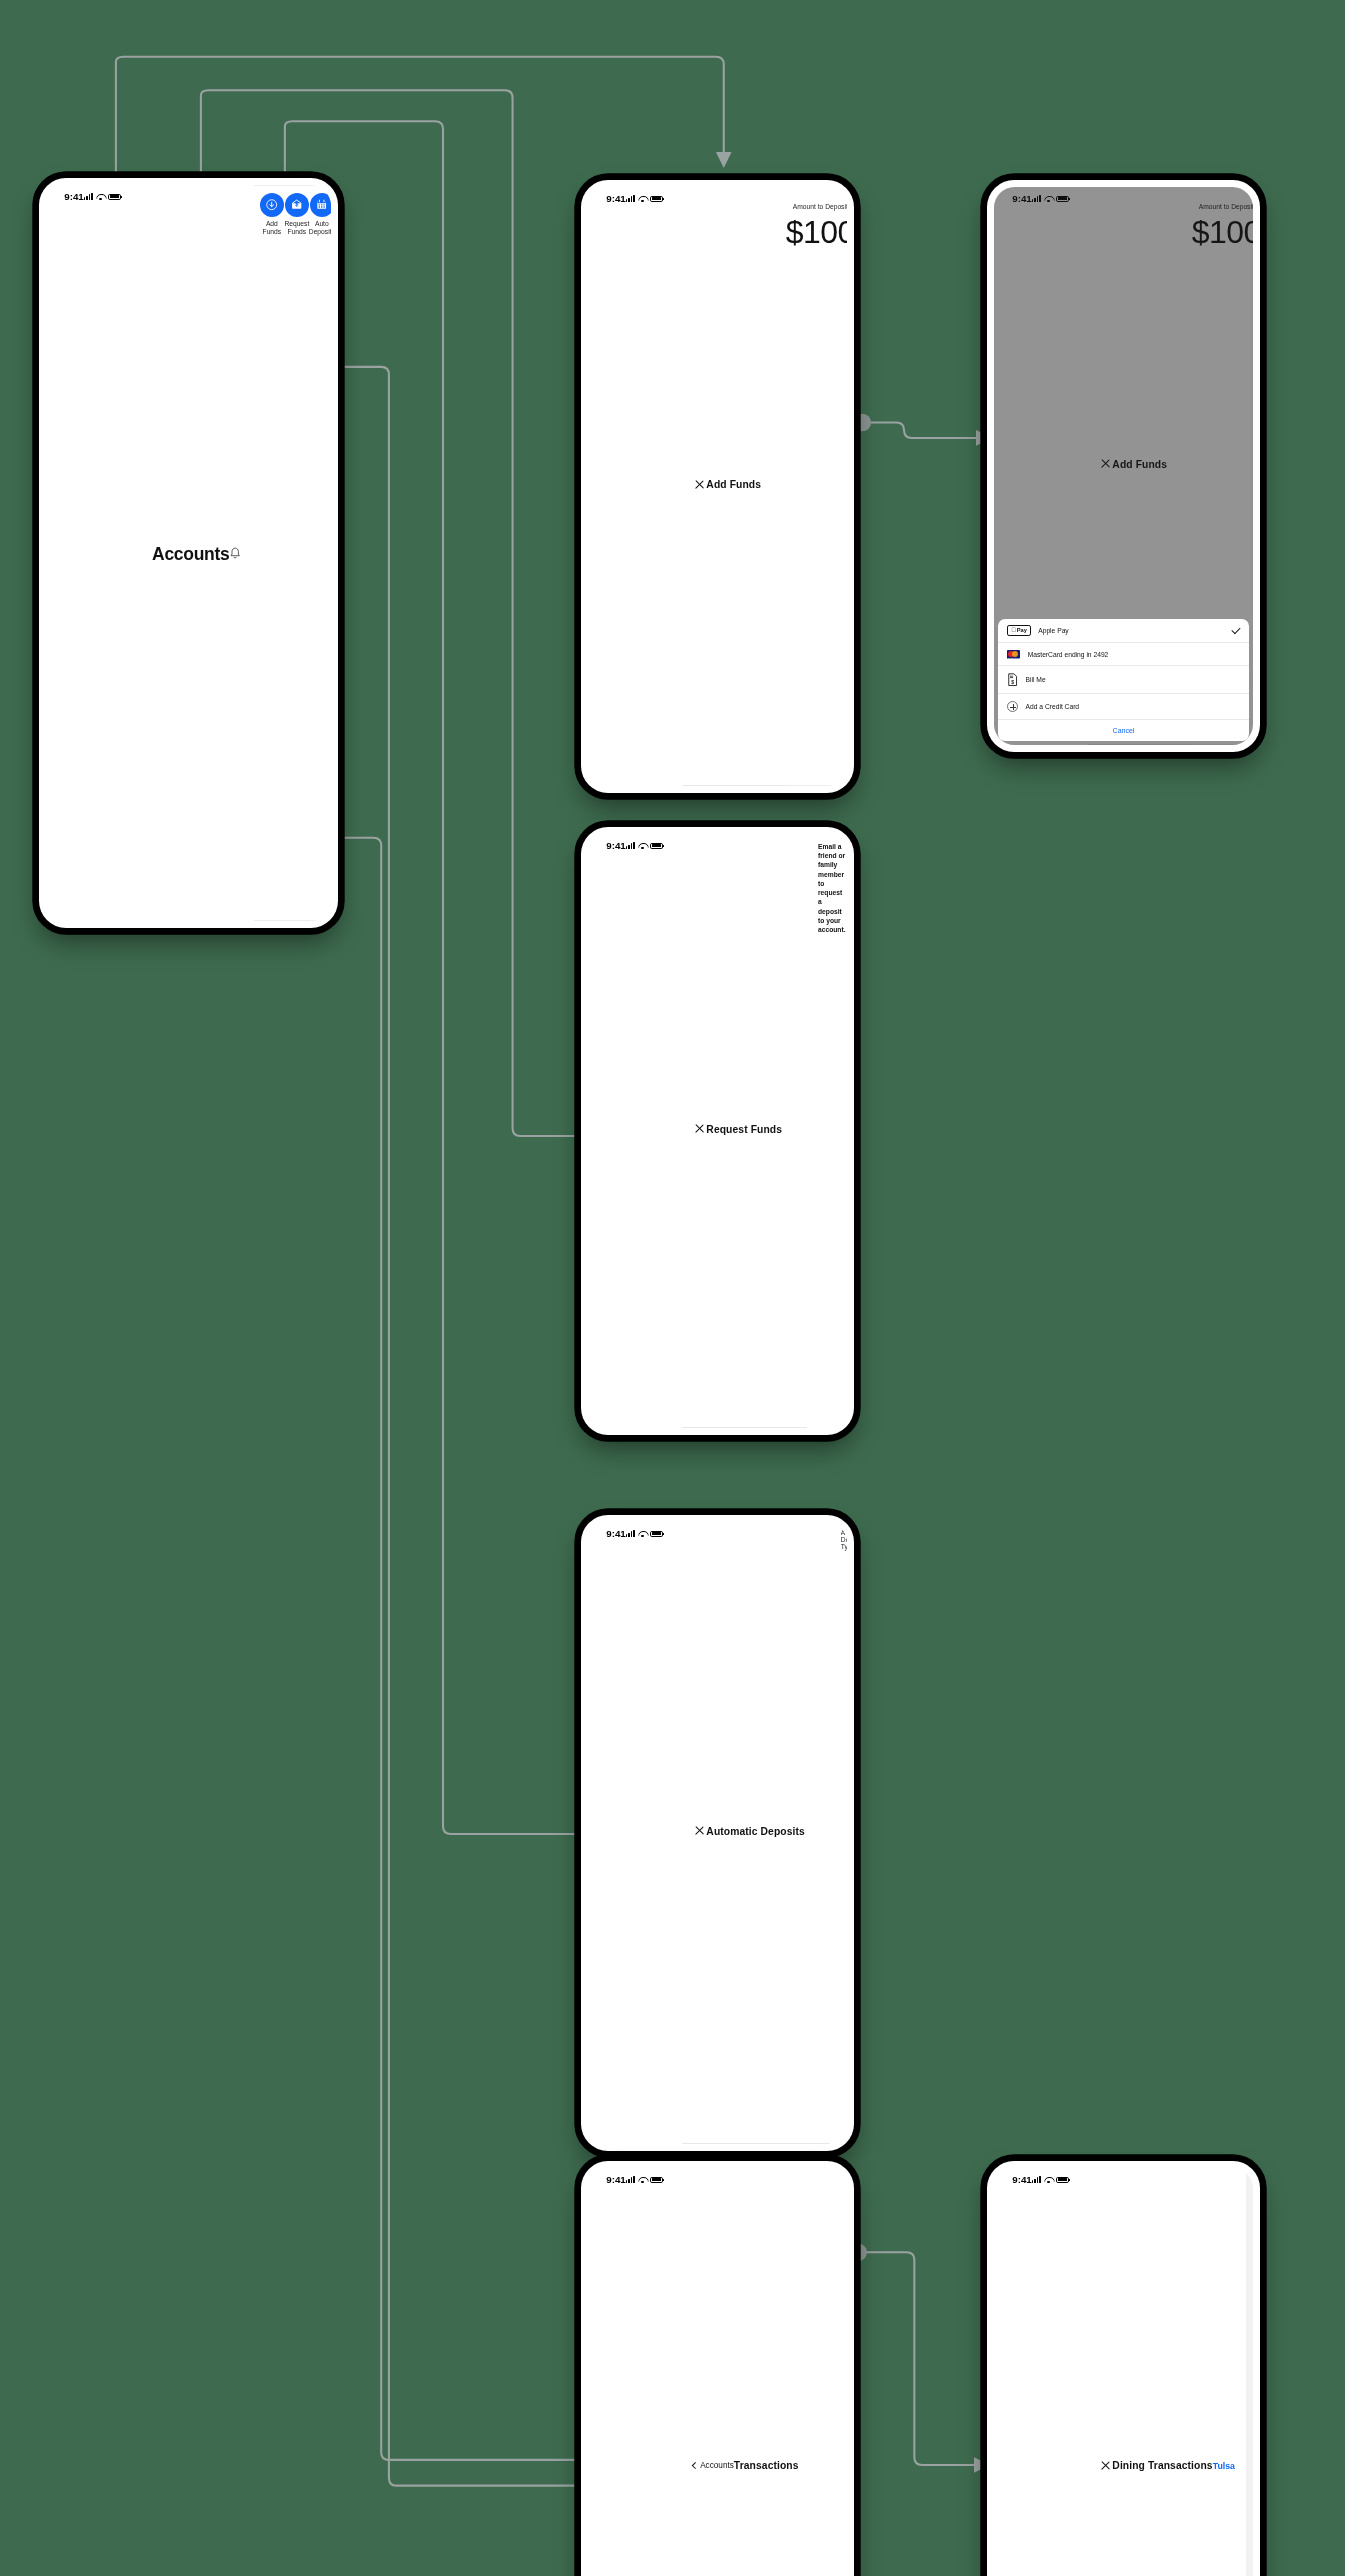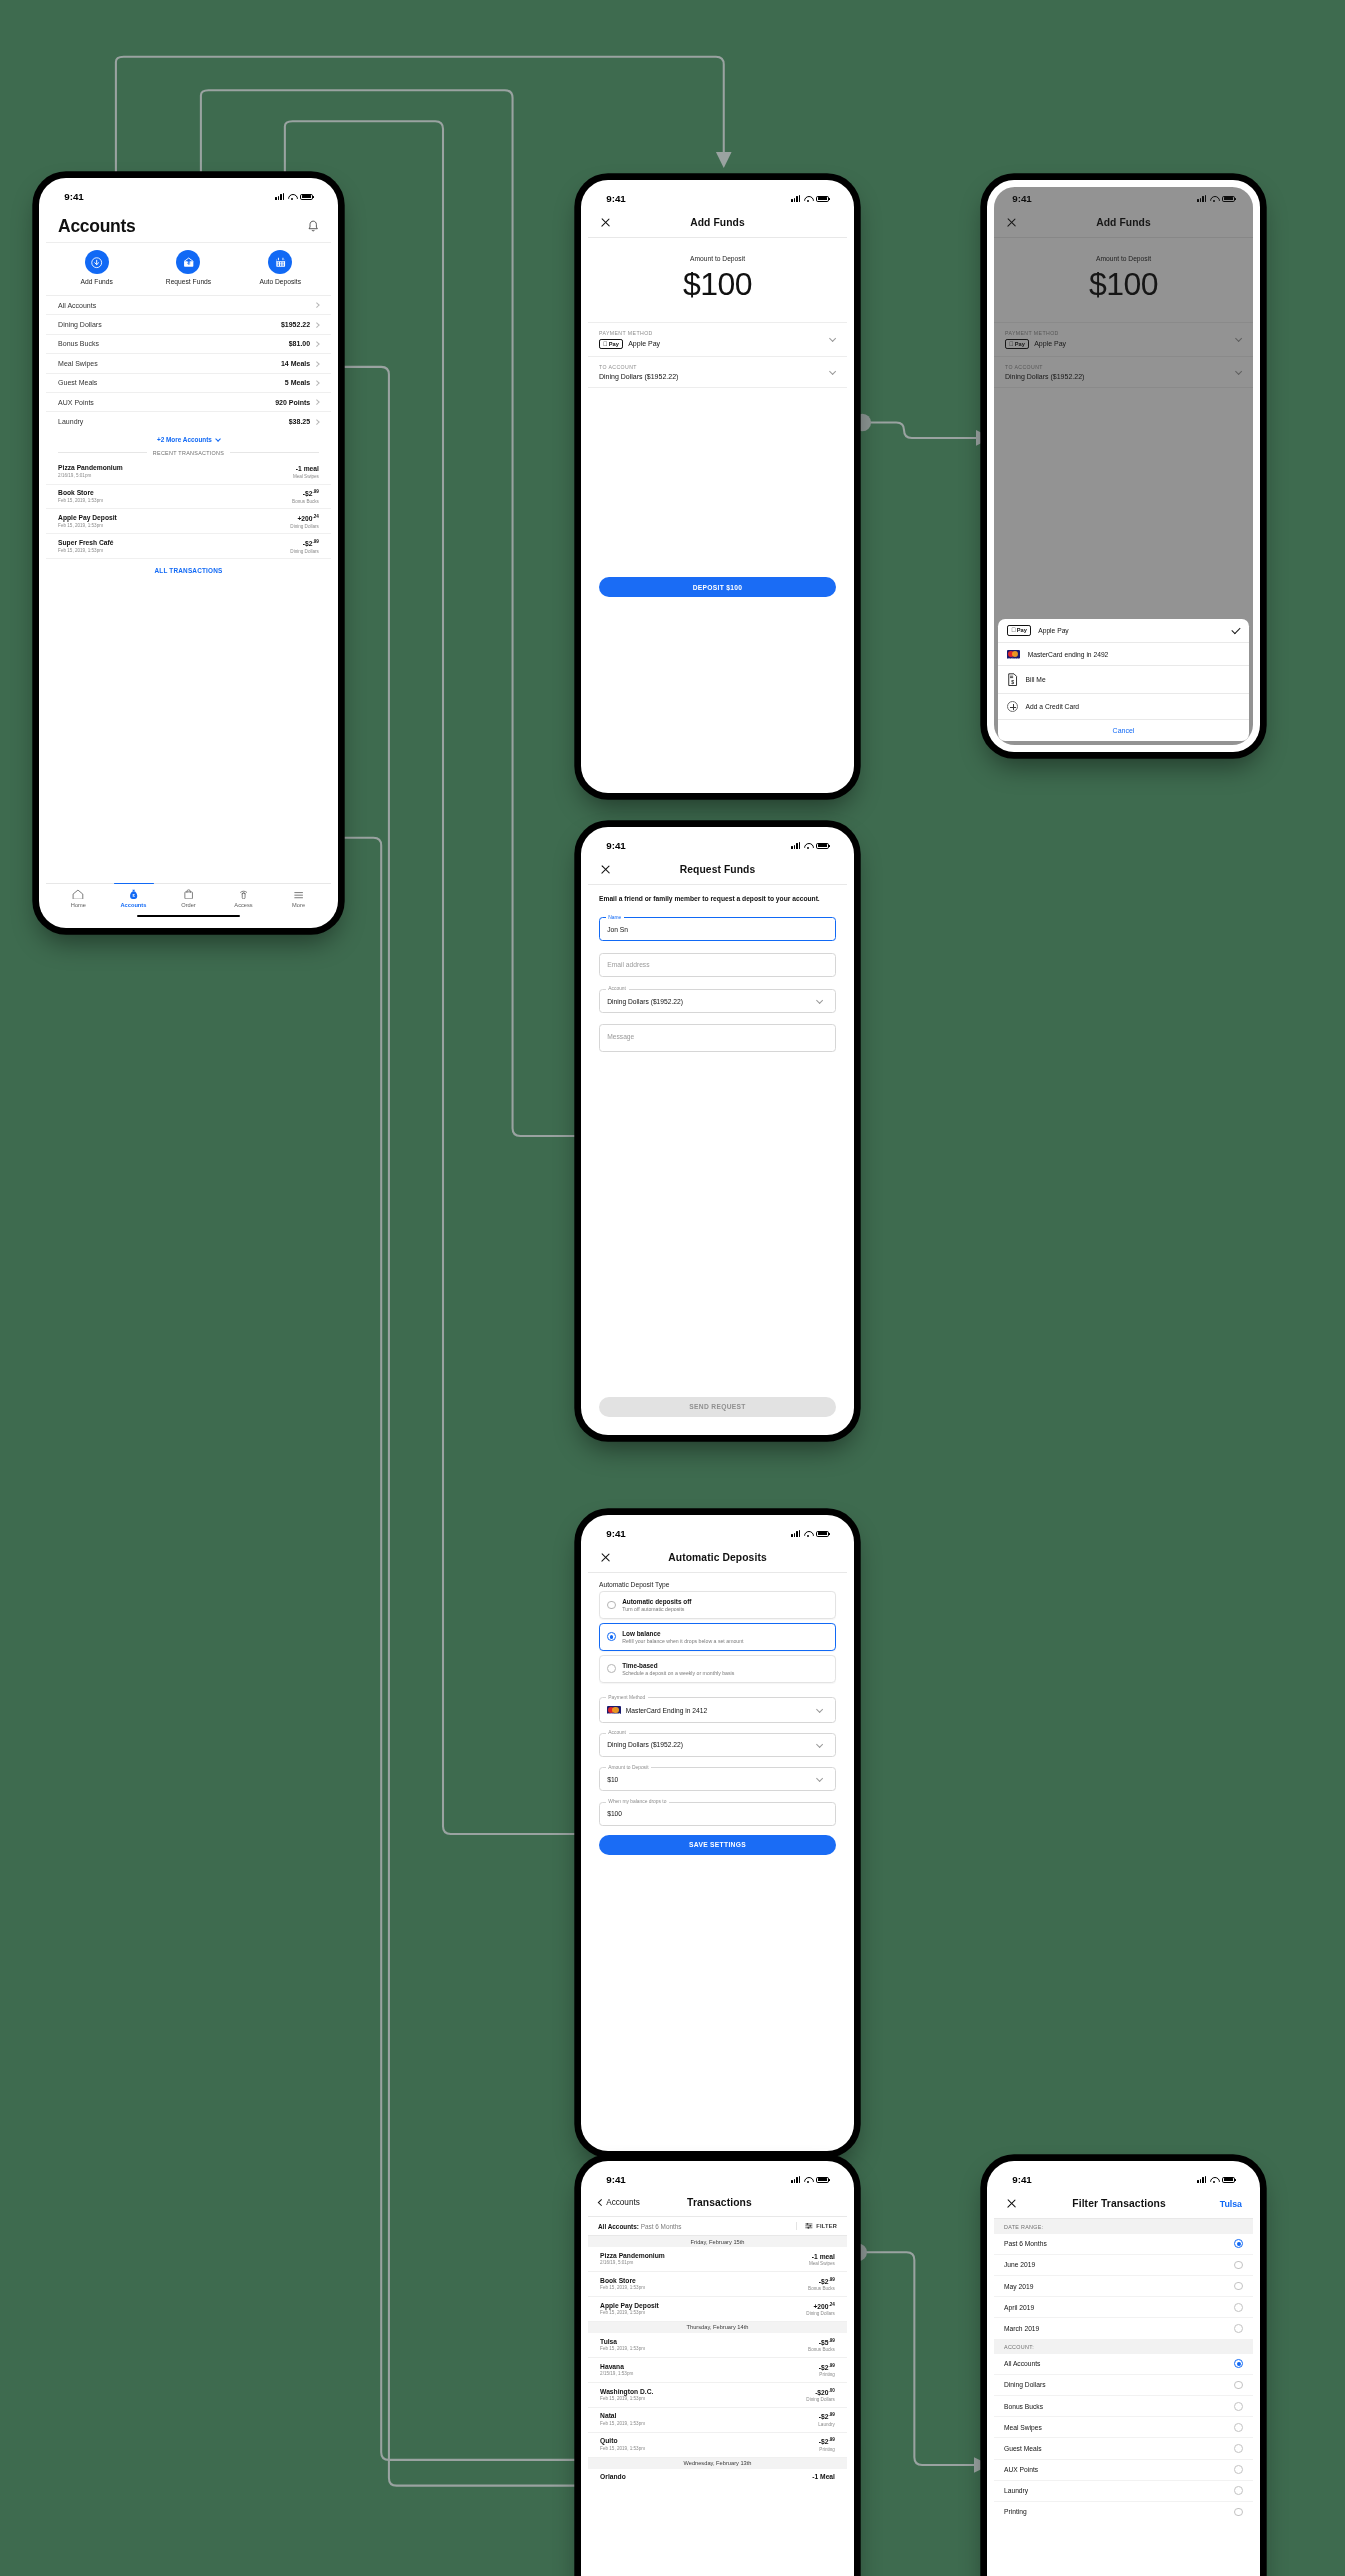--- a/index.html
+++ b/index.html
@@ -23,21 +23,21 @@
     box-shadow: 0 0 0 6.7px #000, 0 13.4px 27px rgba(0,0,0,.45);
     overflow: hidden;
   }
   .screen {
     position: absolute;
     inset: 6.7px 6.7px 6.7px 6.7px;
     background: #fff;
     border-radius: 20.6px;
     overflow: hidden;
     display: flex;
-    flex-direction: column;
+    flex-direction: row;
   }
   
   .statusbar {
     height: 24px; flex: 0 0 24px;
     display: flex; align-items: center; justify-content: space-between;
     padding: 0 18.5px 0 18.5px;
     font-size: 9.8px; font-weight: bold; color: #000;
   }
   .statusbar .sb-right { display: flex; align-items: center; gap: 3.6px; }
   .bars { display: flex; align-items: flex-end; gap: 1px; height: 6.7px; }
@@ -934,21 +934,21 @@
               <i></i>
               <i></i>
               <i></i>
             </span>
           <span class="wifi"></span>
           <span class="batt"></span>
         </span>
       </div>
       <div class="navbar">
         <div class="close-x"></div>
-        <div class="nav-title">Filter Transactions</div>
+        <div class="nav-title">Dining Transactions</div>
         <div class="nav-right">Tulsa</div>
       </div>
 
       <div class="group-cap">DATE RANGE:</div>
       <div class="filter-row">
         <span>Past 6 Months</span>
         <span class="radio-o on"></span>
       </div>
       <div class="filter-row">
         <span>June 2019</span>

